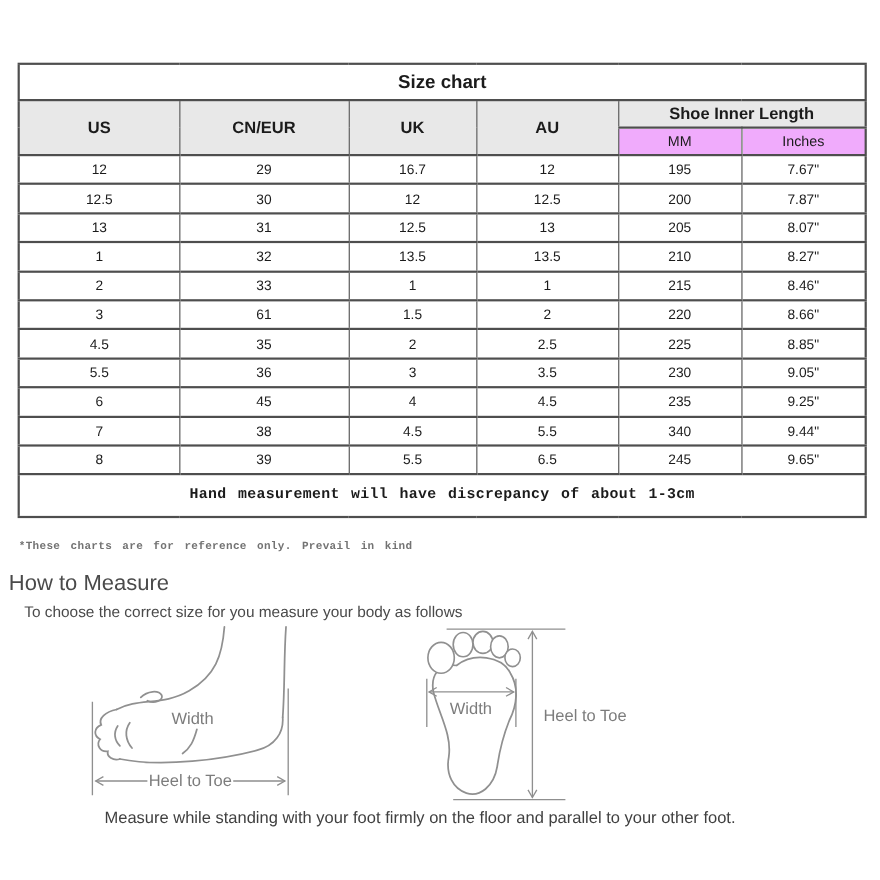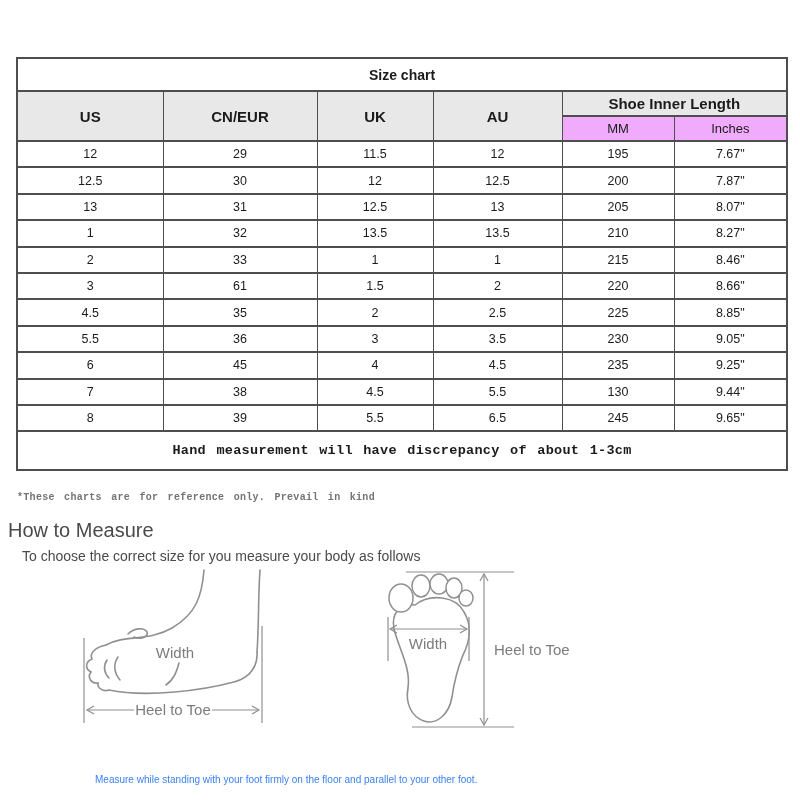--- a/index.html
+++ b/index.html
@@ -24,21 +24,21 @@
     border: 2px solid #4e4e4e;
     border-left-width: 1px;
     border-right-width: 1px;
     text-align: center;
     vertical-align: middle;
     padding: 0;
     color: #1b1b1b;
     overflow: hidden;
     white-space: nowrap;
   }
-  table.size .title-cell { height: 31px; font-size: 14px; font-weight: bold; background: #ffffff; }
+  table.size .title-cell { height: 31px; font-size: 17px; font-weight: bold; background: #ffffff; }
   table.size .col-h  { background: #e8e8e8; font-size: 15px; font-weight: bold; height: 23px; }
   table.size .sub-h  { background: #f0abfc; font-size: 13px; font-weight: normal; height: 23px; }
   table.size tbody td { height: 24.4px; font-size: 12.5px; }
   table.size .note-cell {
     height: 37px;
     font-family: "Liberation Mono", monospace;
     font-weight: bold;
     font-size: 13.5px;
     letter-spacing: 0.3px;
     word-spacing: 2px;
@@ -47,21 +47,21 @@
 
   
   .ref-note {
     position: absolute; left: 17px; top: 492px;
     font-family: "Liberation Mono", monospace;
     font-weight: bold; font-size: 10px; color: #737373;
     letter-spacing: 0.3px; word-spacing: 3px;
   }
   .htm-heading { position: absolute; left: 8px; top: 519px; font-size: 20px; color: #4a4a4a; }
   .htm-intro   { position: absolute; left: 22px; top: 548px; font-size: 14px; color: #4a4a4a; }
-  .caption     { position: absolute; left: 95px; top: 735px; font-size: 10px; color: #3b82f6; margin-top: 39px; }
+  .caption     { position: absolute; left: 95px; top: 735px; font-size: 15px; color: #404040; }
 
   
   .svg-left  { position: absolute; left: 76px;  top: 568px; }
   .svg-right { position: absolute; left: 372px; top: 565px; }
   .diag-text {
     font-family: "Liberation Sans", sans-serif;
     font-size: 15px;
     fill: #7c7c7c;
   }
 </style>
@@ -92,21 +92,21 @@
       </tr>
       <tr>
         <th class="sub-h">MM</th>
         <th class="sub-h">Inches</th>
       </tr>
     </thead>
     <tbody>
         <tr>
           <td>12</td>
           <td>29</td>
-          <td>11.5</td>
+          <td>16.7</td>
           <td>12</td>
           <td>195</td>
           <td>7.67"</td>
         </tr>
         <tr>
           <td>12.5</td>
           <td>30</td>
           <td>12</td>
           <td>12.5</td>
           <td>200</td>
@@ -166,21 +166,21 @@
           <td>4</td>
           <td>4.5</td>
           <td>235</td>
           <td>9.25"</td>
         </tr>
         <tr>
           <td>7</td>
           <td>38</td>
           <td>4.5</td>
           <td>5.5</td>
-          <td>130</td>
+          <td>340</td>
           <td>9.44"</td>
         </tr>
         <tr>
           <td>8</td>
           <td>39</td>
           <td>5.5</td>
           <td>6.5</td>
           <td>245</td>
           <td>9.65"</td>
         </tr>

